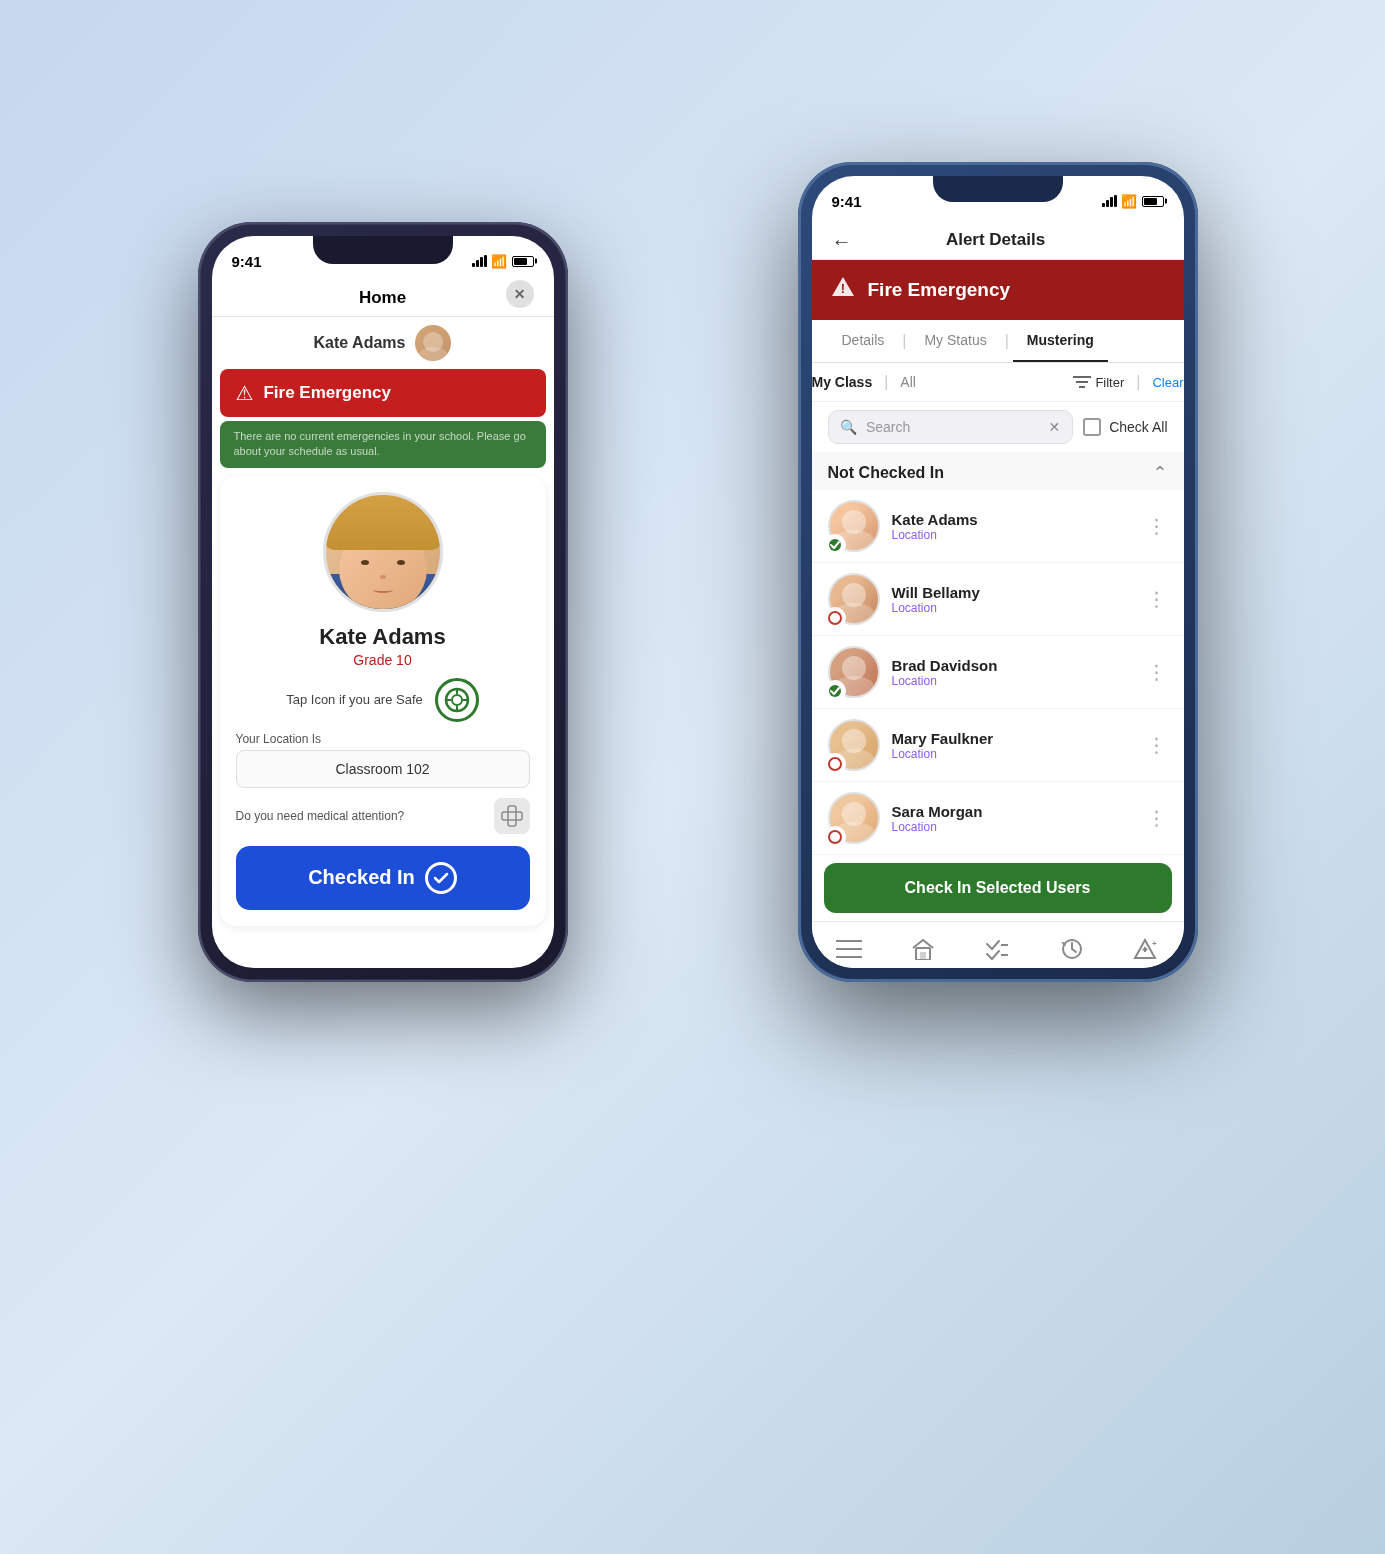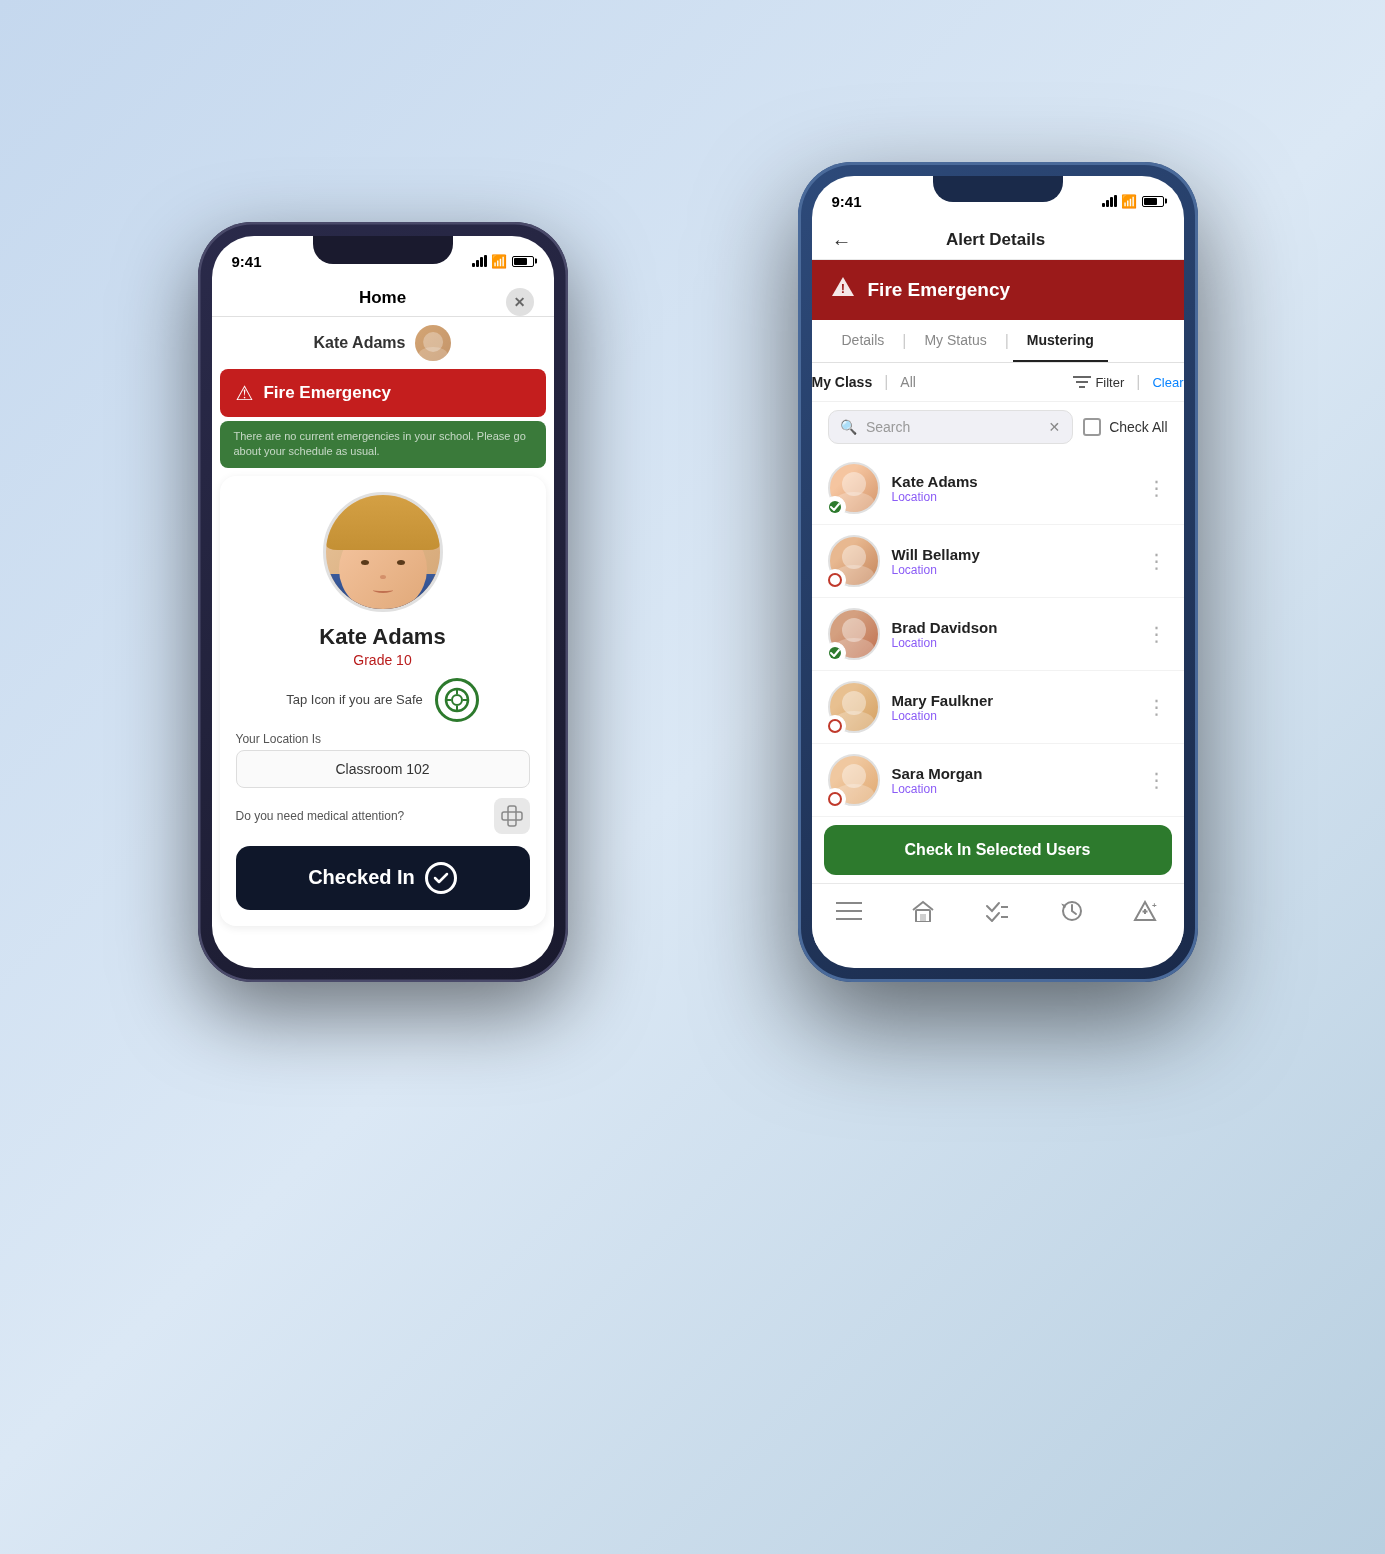--- a/index.html
+++ b/index.html
@@ -136,21 +136,21 @@
       transform: translateY(-50%);
       width: 2px; height: 5px;
       background: #000;
       border-radius: 0 1px 1px 0;
     }
     .battery-fill { background: #000; height: 100%; width: 75%; border-radius: 1px; }
 
     
     .left-nav-bar {
       display: flex;
-      align-items: flex-start;
+      align-items: flex-end;
       justify-content: center;
       padding: 8px 20px;
       border-bottom: 1px solid #e0e0e0;
       position: relative;
     }
     .left-nav-title { font-size: 17px; font-weight: 600; }
     .close-btn {
       position: absolute;
       right: 20px;
       width: 28px; height: 28px;
@@ -304,21 +304,21 @@
     .medical-label { font-size: 12px; color: #555; }
     .medical-icon {
       width: 36px; height: 36px;
       background: #e8e8e8;
       border-radius: 8px;
       display: flex; align-items: center; justify-content: center;
       font-size: 18px; color: #666;
     }
 
     .checked-in-btn {
-      background: #0f172a;
+      background: #1d4ed8;
       border-radius: 14px;
       padding: 16px;
       width: 100%;
       display: flex; align-items: center; justify-content: center;
       gap: 10px;
       cursor: pointer;
     }
     .checked-in-btn span { color: #fff; font-size: 20px; font-weight: 700; }
     .check-circle {
       width: 32px; height: 32px;
@@ -704,20 +704,24 @@
           <span class="search-icon-char">🔍</span>
           <span class="search-placeholder">Search</span>
           <span class="search-clear">✕</span>
         </div>
         <div class="check-all-row">
           <div class="checkbox"></div>
           <span>Check All</span>
         </div>
       </div>
 
+      <div class="section-header">
+        <span class="section-title">Not Checked In</span>
+        <span class="chevron-up">⌃</span>
+      </div>
 
       <div>
 
         <div class="user-list-item">
           <div style="position:relative;flex-shrink:0;">
             <div class="user-avatar-right avatar-kate">
               <div class="person-shape">
                 <div style="position:absolute;top:8px;left:50%;transform:translateX(-50%);width:24px;height:24px;border-radius:50%;background:rgba(255,255,255,0.4);"></div>
                 <div style="position:absolute;bottom:0;left:50%;transform:translateX(-50%);width:40px;height:20px;background:rgba(255,255,255,0.25);border-radius:50% 50% 0 0;"></div>
               </div>

